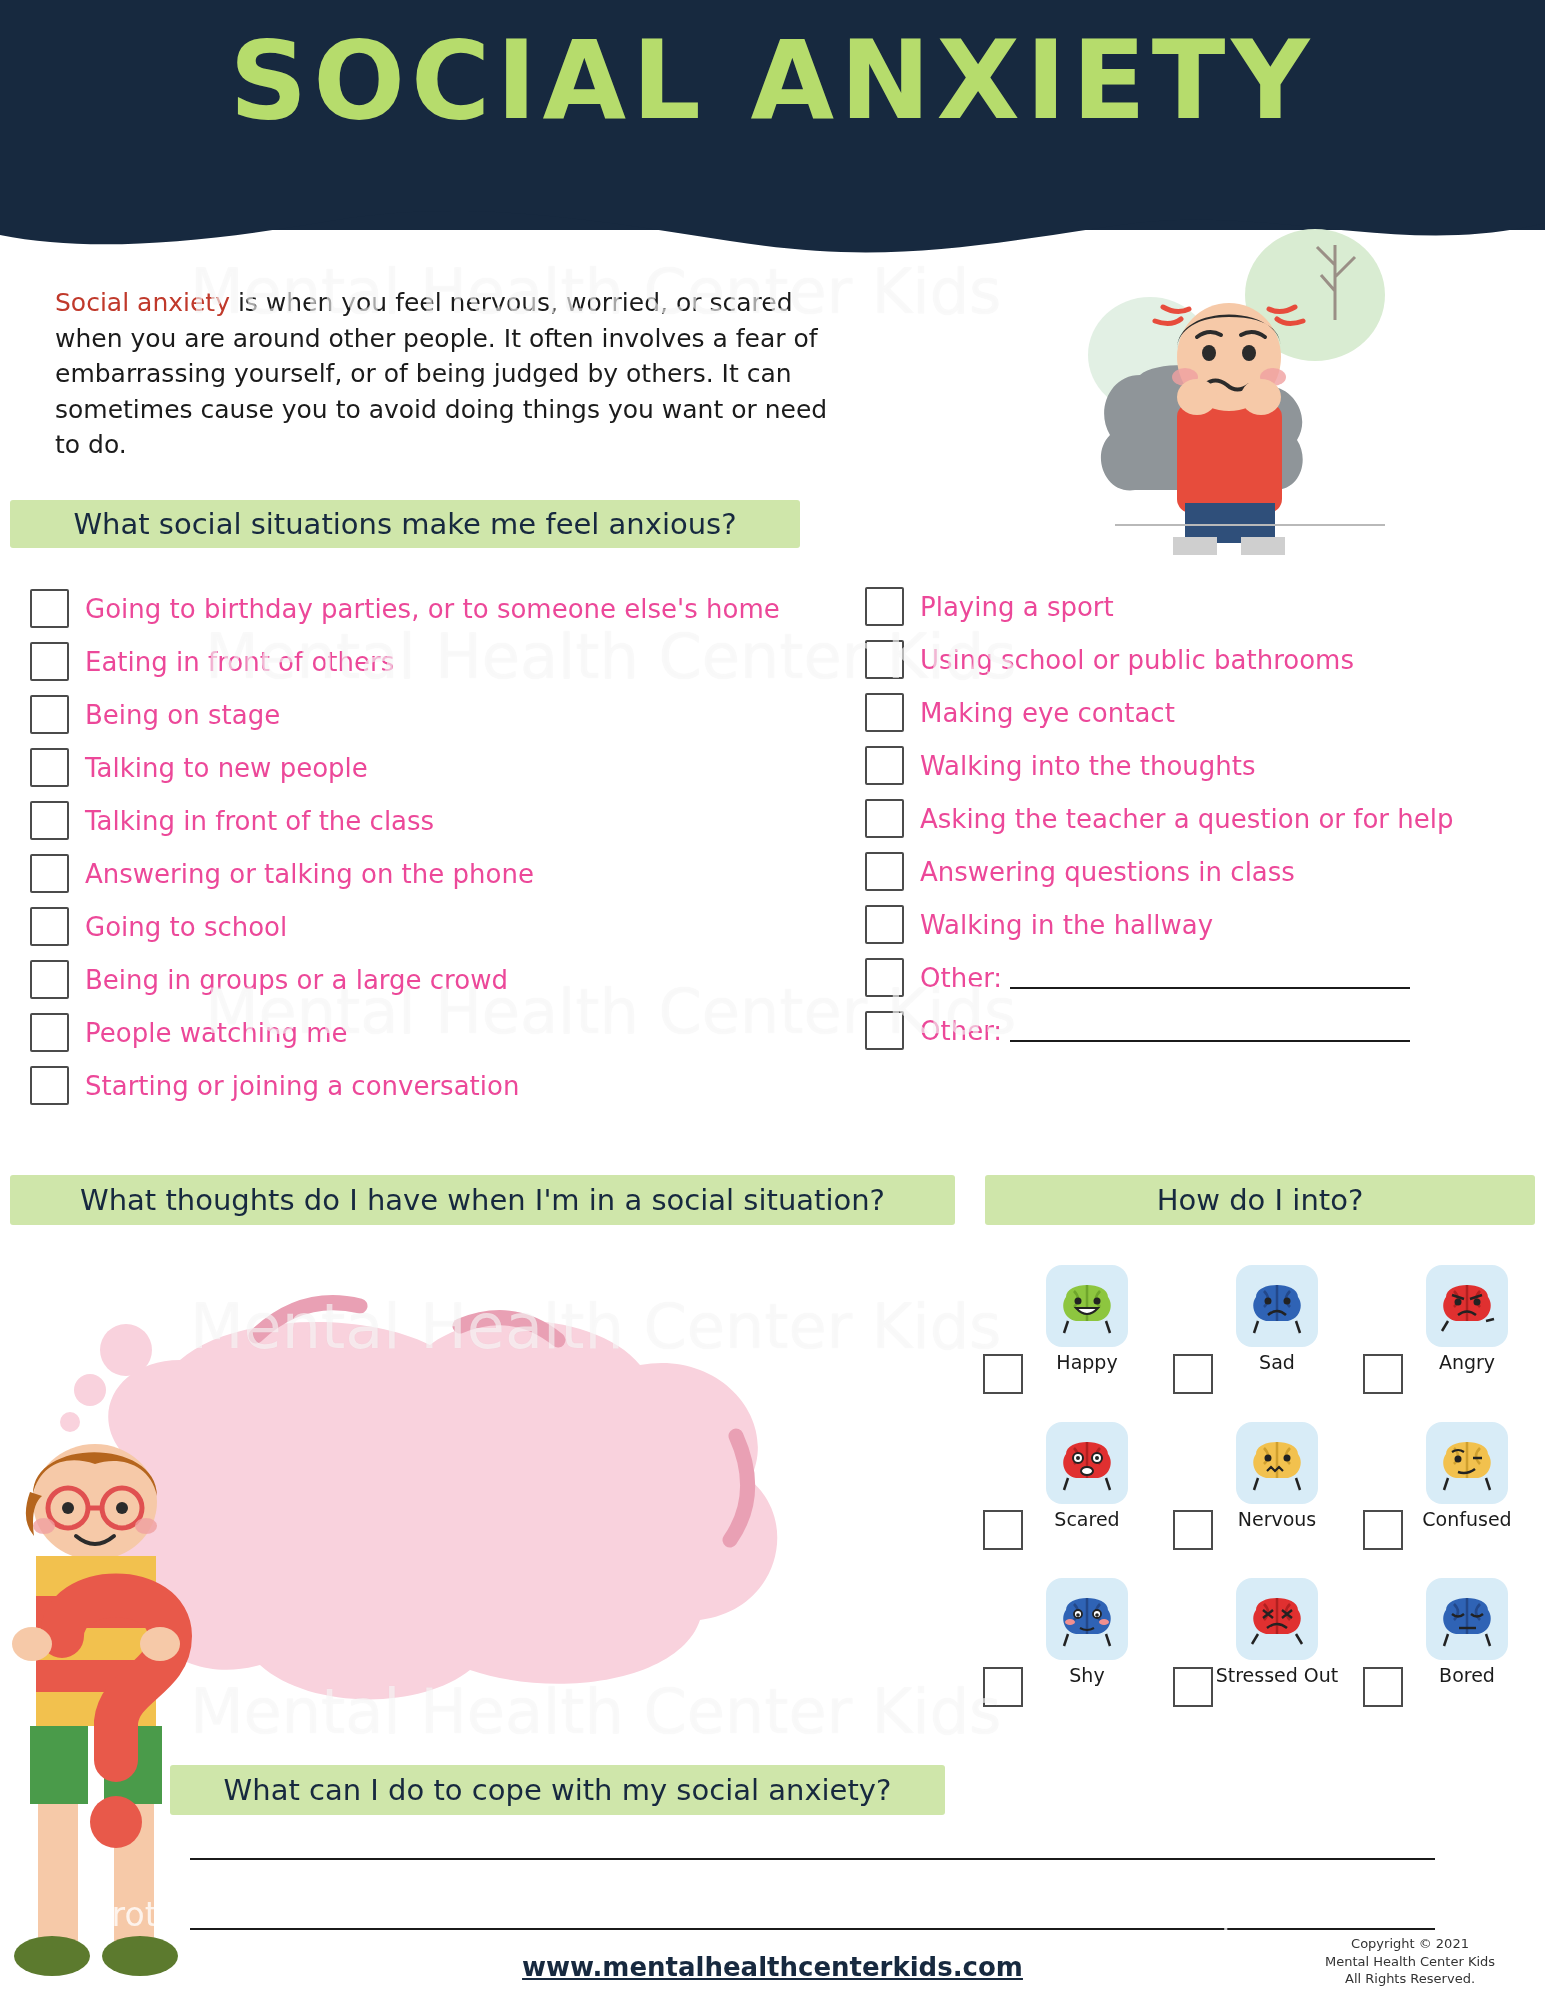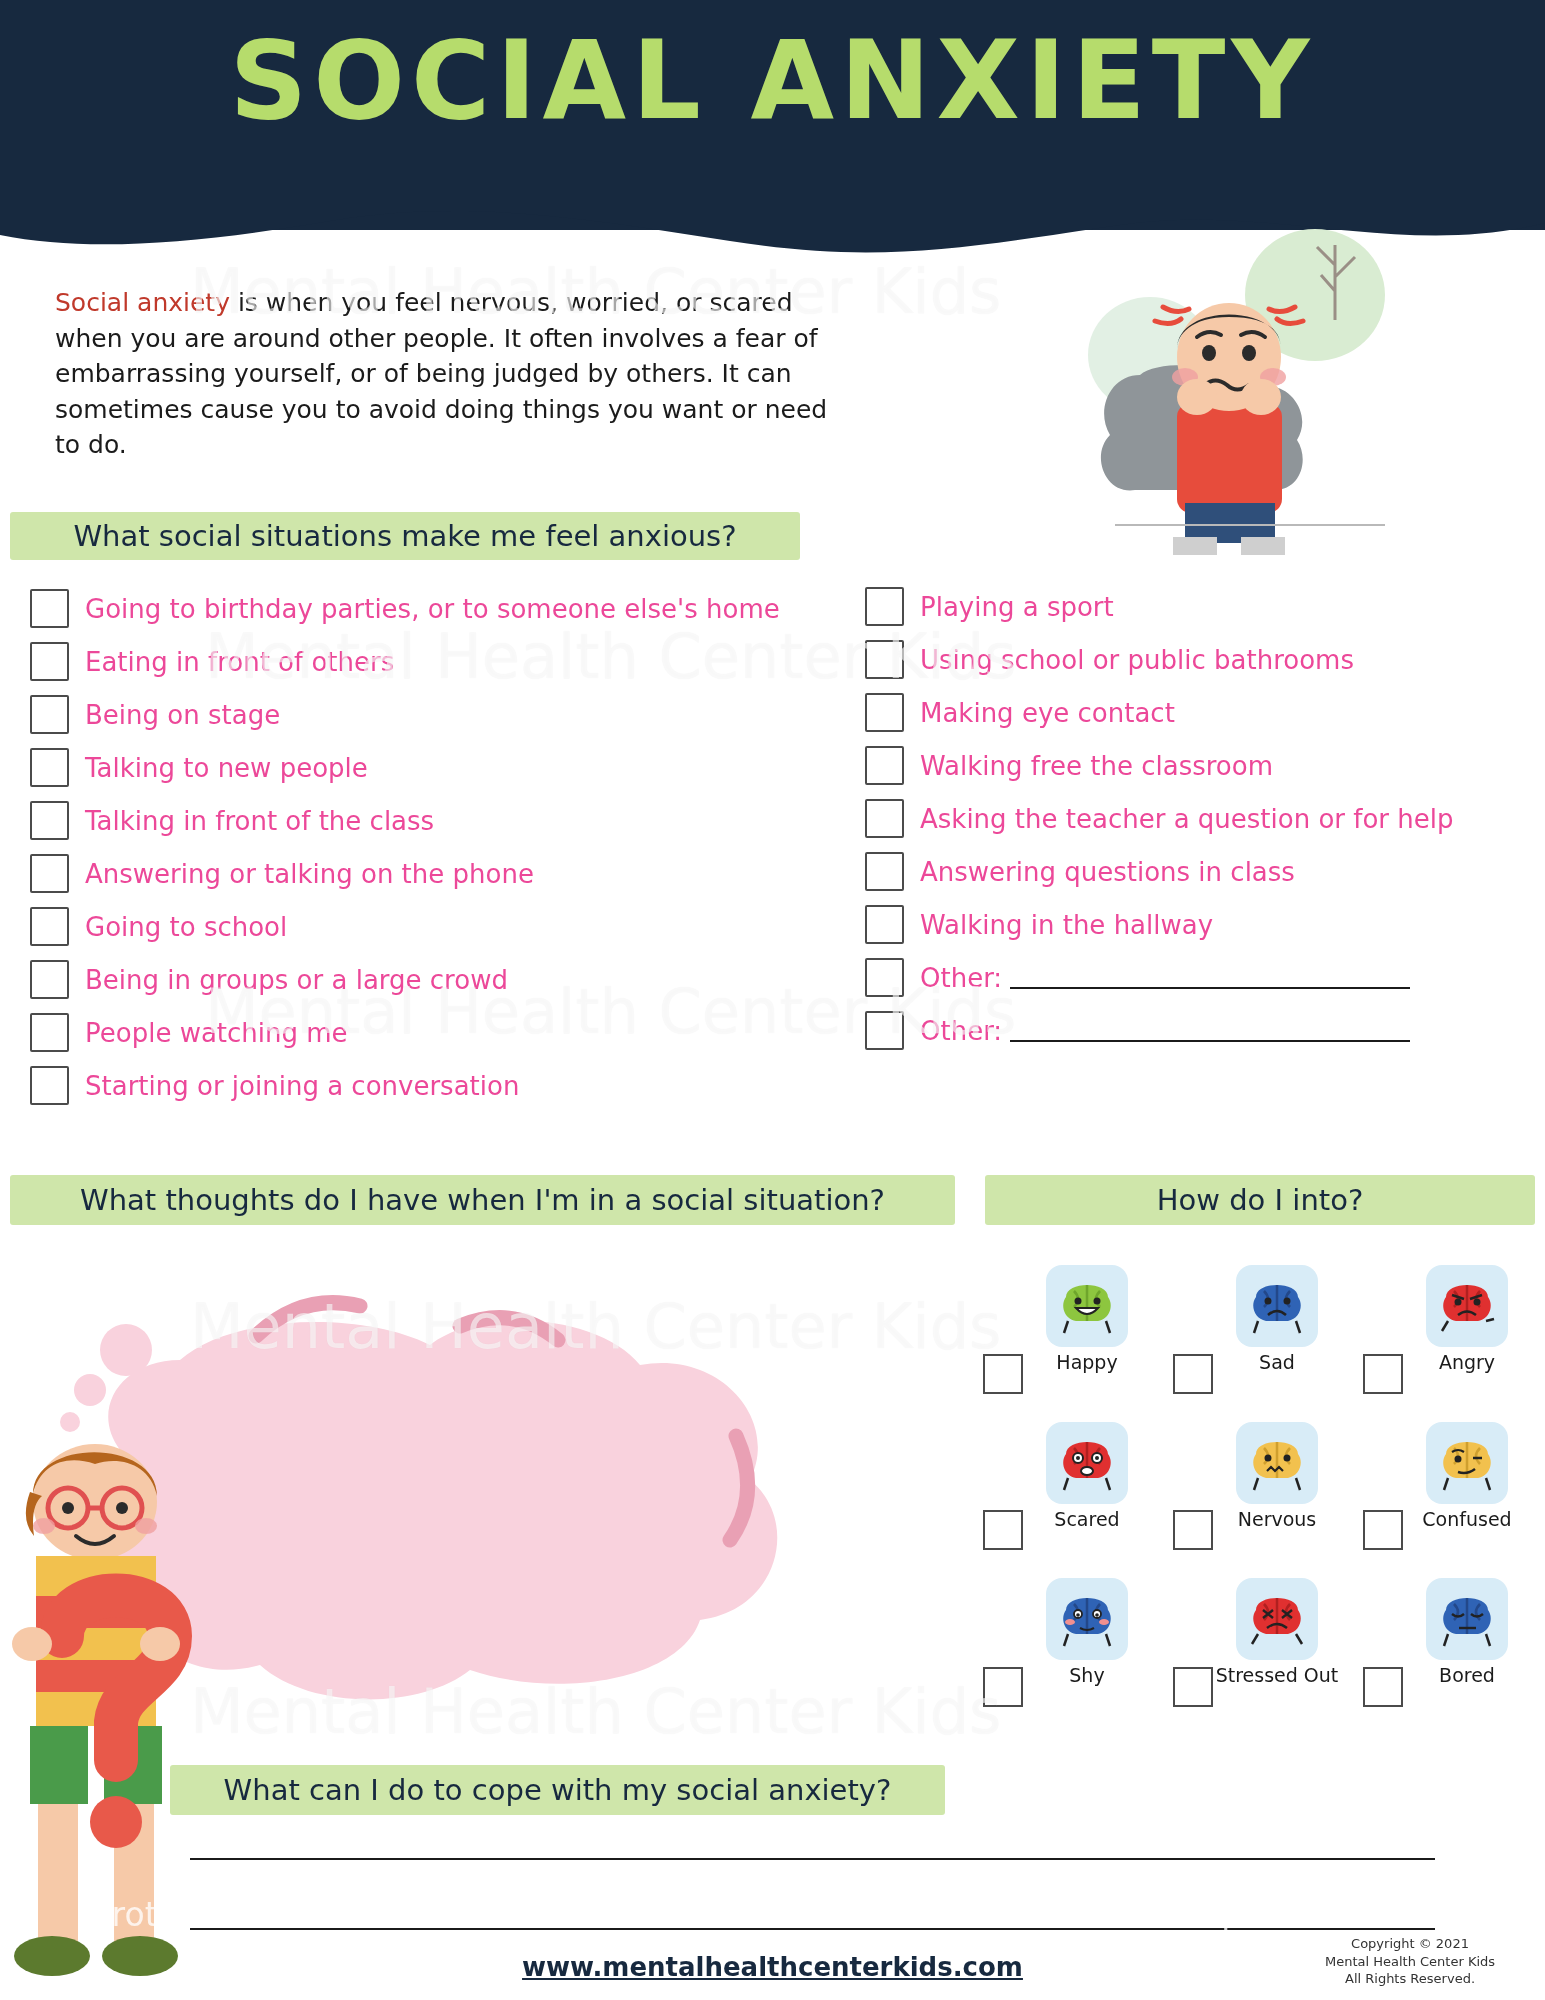--- a/index.html
+++ b/index.html
@@ -77,21 +77,21 @@
     position: absolute;
     background: #cfe6aa;
     border-radius: 3px;
     display: flex;
     align-items: center;
     justify-content: center;
     font-size: 29px;
     color: #17293f;
     z-index: 4;
   }
-  #band-situations { left: 10px; top: 500px; width: 790px; height: 48px; margin-top: 12px; }
+  #band-situations { left: 10px; top: 500px; width: 790px; height: 48px; }
   #band-thoughts   { left: 10px; top: 1175px; width: 945px; height: 50px; }
   #band-feel       { left: 985px; top: 1175px; width: 550px; height: 50px; }
   #band-cope       { left: 170px; top: 1765px; width: 775px; height: 50px; }
 
   
   .checklist {
     position: absolute;
     z-index: 4;
   }
   #list-left  { left: 30px;  top: 582px; width: 880px; }
@@ -329,21 +329,21 @@
   <div class="check-row">
     <div class="cbox"></div>
     <div class="clabel">Using school or public bathrooms</div>
   </div>
   <div class="check-row">
     <div class="cbox"></div>
     <div class="clabel">Making eye contact</div>
   </div>
   <div class="check-row">
     <div class="cbox"></div>
-    <div class="clabel">Walking free the classroom</div>
+    <div class="clabel">Walking into the thoughts</div>
   </div>
   <div class="check-row">
     <div class="cbox"></div>
     <div class="clabel">Asking the teacher a question or for help</div>
   </div>
   <div class="check-row">
     <div class="cbox"></div>
     <div class="clabel">Answering questions in class</div>
   </div>
   <div class="check-row">

